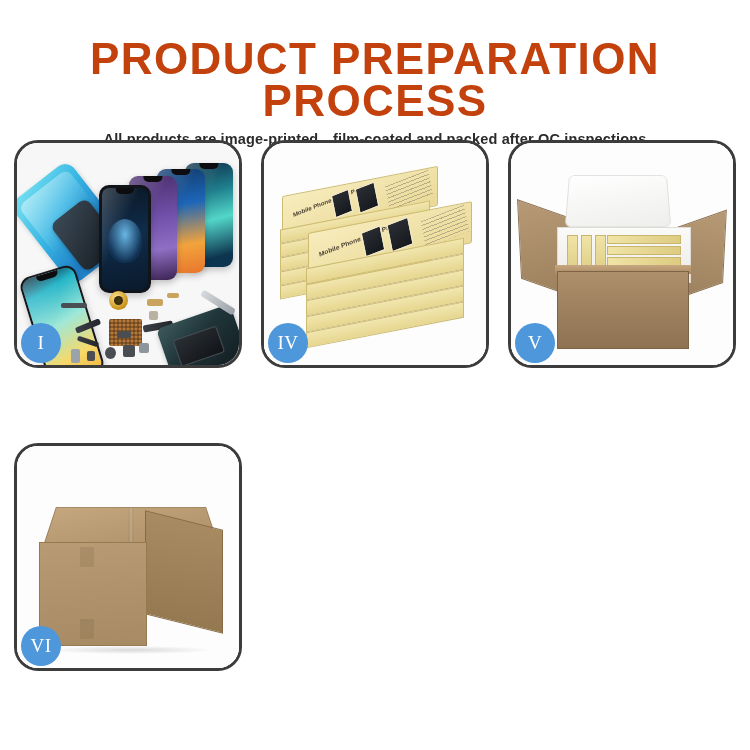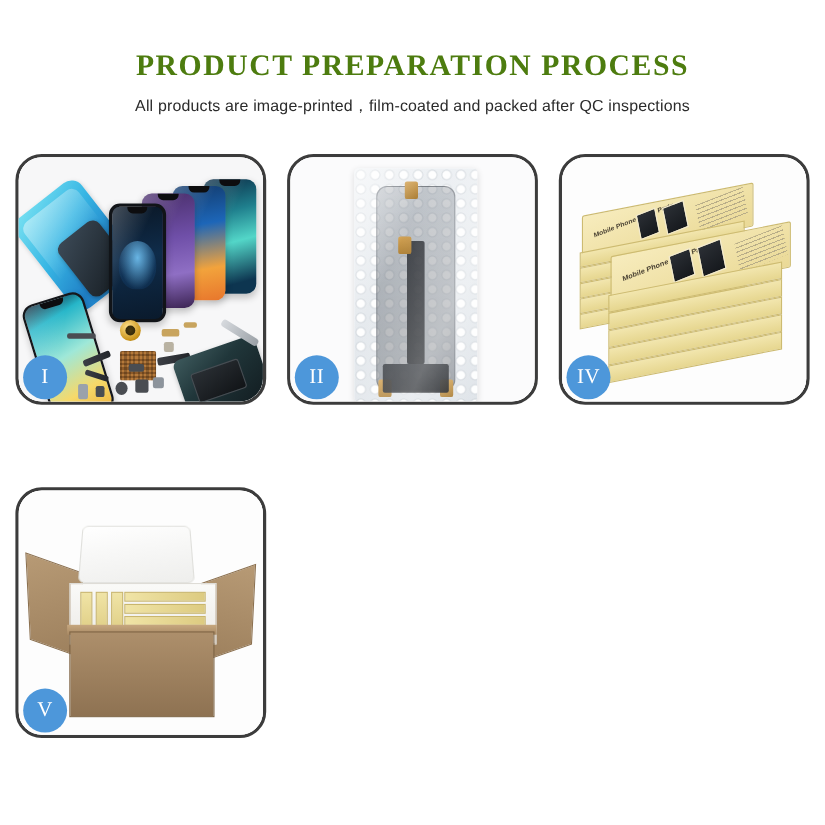--- a/index.html
+++ b/index.html
@@ -21,31 +21,31 @@
 
   
   #header {
     position: absolute;
     top: 38px;
     left: 0;
     width: 750px;
     text-align: center;
   }
   #title {
-    font-size: 27px;
+    font-size: 44px;
     font-weight: 700;
     letter-spacing: 1.4px;
-    color: #4d7c0f;
+    color: #c2410c;
     line-height: 42px;
-    font-family: Liberation Serif, serif;
+    font-family: Liberation Sans, sans-serif;
   }
   #subtitle {
     margin-top: 7px;
     font-size: 14.5px;
-    font-weight: 400;
+    font-weight: 700;
     color: #2b2b2b;
     letter-spacing: 0.15px;
     line-height: 20px;
   }
 
   
   #grid {
     position: absolute;
     top: 140px;
     left: 14px;
@@ -434,36 +434,20 @@
         <div class="cmp" style="left:132px;top:168px;width:9px;height:9px;background:#b9b2a2;"></div>
 
         <div class="backplate">
           <span class="battery"></span>
         </div>
         <div class="tool"></div>
       </div>
       <div class="badge">I</div>
     </div>
 
-    <div class="panel">
-      <div class="panel-inner">
-        <div class="p2-bg"></div>
-        <div class="bubblewrap">
-          <span class="lcd"></span>
-          <span class="flexstrip"></span>
-          <span class="connector" style="left:46px;top:12px;"></span>
-          <span class="connector" style="left:40px;top:62px;"></span>
-          <span class="connector" style="left:22px;bottom:4px;"></span>
-          <span class="connector" style="right:22px;bottom:4px;"></span>
-          <span class="chip-dark"></span>
-          <span class="bw-sheen"></span>
-        </div>
-      </div>
-      <div class="badge">II</div>
-    </div>
 
 
     <div class="panel">
       <div class="panel-inner">
         <div class="p4-bg"></div>
         <div class="stack">
 
           <div class="sbox-top" style="left:8px;top:16px;width:156px;height:40px;transform:skewY(-11deg);border-radius:2px;">
             <span class="label-text" style="left:10px;top:17px;font-size:6px;transform:rotate(-11deg);">Mobile Phone Spare Parts</span>
             <span class="thumb" style="left:50px;top:6px;width:18px;height:24px;transform:rotate(-11deg);"></span>
@@ -507,15 +491,30 @@
         <div class="p5-ybox-h" style="top:103px;"></div>
         <div class="p5-ybox-h" style="top:114px;"></div>
         <div class="p5-ybox-h" style="top:125px;"></div>
 
         <div class="p5-topedge"></div>
         <div class="p5-body"></div>
       </div>
       <div class="badge">V</div>
     </div>
 
+    <div class="panel">
+      <div class="panel-inner">
+        <div class="p6-bg"></div>
+        <div class="c6-top">
+          <span class="c6-tape"></span>
+        </div>
+        <div class="c6-side"></div>
+        <div class="c6-front">
+          <span class="c6-seam" style="left:40px;top:4px;"></span>
+          <span class="c6-seam" style="left:40px;bottom:6px;"></span>
+        </div>
+        <div class="c6-shadow"></div>
+      </div>
+      <div class="badge">VI</div>
+    </div>
 
   </div>
 </div>
 
 </body></html>

